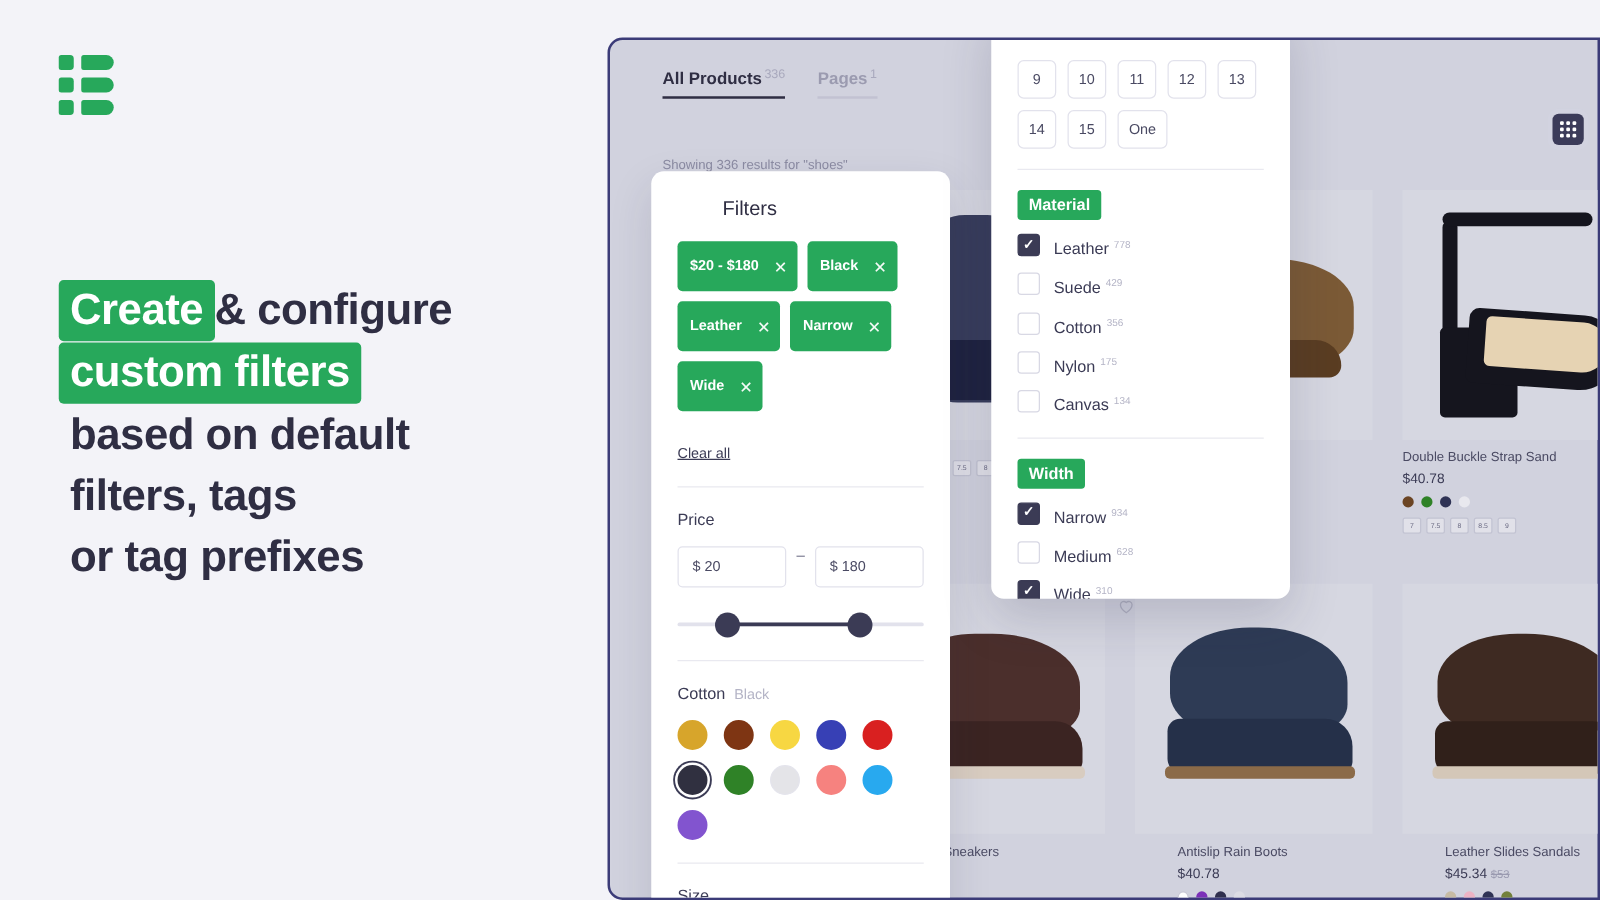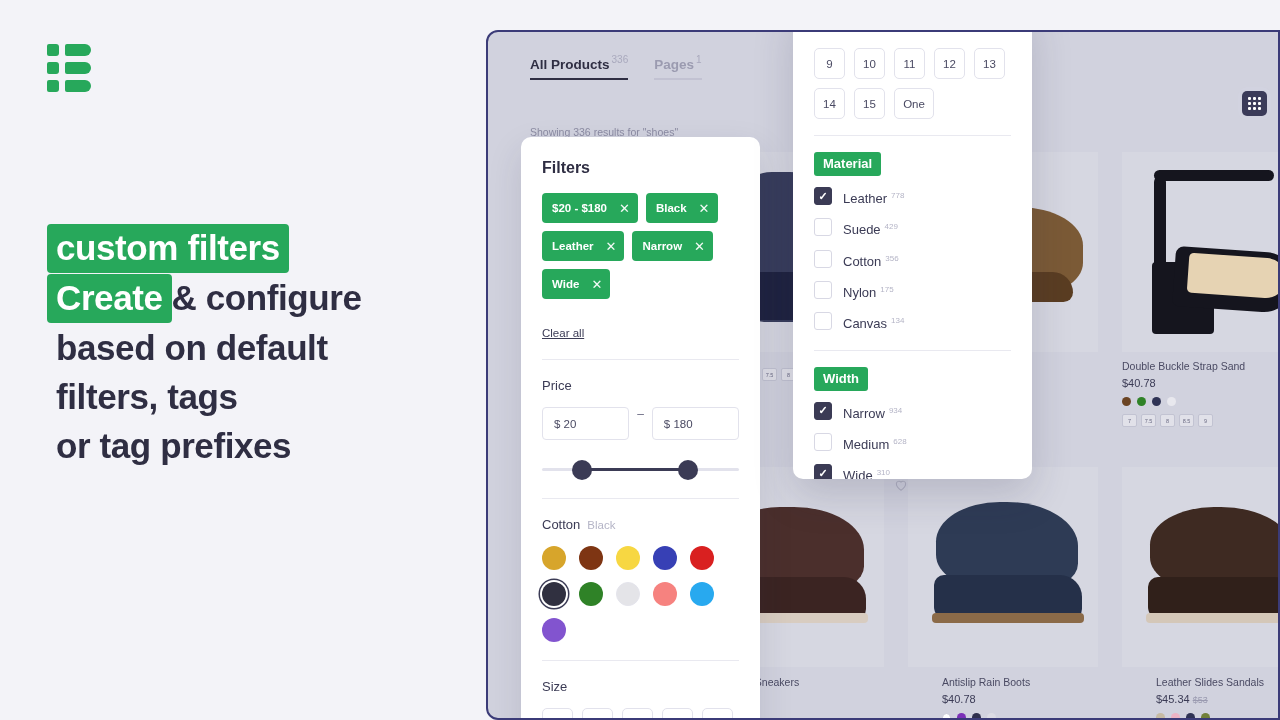--- a/index.html
+++ b/index.html
@@ -68,23 +68,23 @@
 
   
   .filters {
     position: absolute; left: 33px; top: 105px;
     width: 239px; height: 615px;
     background: #ffffff; border-radius: 10px;
     box-shadow: 0 14px 34px rgba(40,40,70,.13);
     padding: 22px 21px 0 21px;
     overflow: hidden;
   }
-  .f-title { font-size: 16px; font-weight: bold; color: #2f2e43; margin-bottom: 16px; }
+  .f-title { font-size: 16px; font-weight: normal; color: #2f2e43; margin-bottom: 16px; margin-left: 36px; }
   .chips { display: flex; flex-wrap: wrap; gap: 8px; }
-  .chip { background: #27a85b; color: #fff; border-radius: 4px; height: 30px; display: flex; align-items: center;
+  .chip { background: #27a85b; color: #fff; border-radius: 4px; height: 40px; display: flex; align-items: center;
           padding: 0 8px 0 10px; font-size: 11.5px; font-weight: bold; gap: 12px; }
   .chip .x { font-size: 13px; font-weight: normal; opacity: .95; line-height: 1; }
   .clearall { margin-top: 28px; font-size: 11.5px; color: #3b3b55; text-decoration: underline; display: inline-block; }
   .hr { height: 1px; background: #e9e9f0; margin: 18px 0; }
   .sec-title { font-size: 13px; color: #3b3b55; font-weight: 500; margin-bottom: 14px; }
   .sec-title .sub { color: #b4b4c6; font-size: 11.5px; margin-left: 7px; font-weight: normal; }
 
   .price-row { display: flex; gap: 8px; }
   .price-input { flex: 1; height: 33px; border: 1px solid #e2e2ec; border-radius: 4px; display: flex;
                  align-items: center; padding-left: 11px; font-size: 11.5px; color: #4a4a63; background: #fff; }
@@ -140,24 +140,24 @@
           <span class="logo-bar"></span>
         </div>
       <div class="logo-row">
           <span class="logo-sq"></span>
           <span class="logo-bar"></span>
         </div>
     </div>
 
     <div class="headline">
       <div class="hl-line">
+        <span class="hl-mark">Create</span><span class="hl-plain"> &amp; configure</span>
+      </div>
+      <div class="hl-line">
         <span class="hl-mark">custom filters</span>
-      </div>
-      <div class="hl-line">
-        <span class="hl-mark">Create</span><span class="hl-plain"> &amp; configure</span>
       </div>
       <div class="hl-line hl-indent">based on default</div>
       <div class="hl-line hl-indent">filters, tags</div>
       <div class="hl-line hl-indent">or tag prefixes</div>
     </div>
   </div>
 
   <div class="app">
    <div class="app-inner">
 

